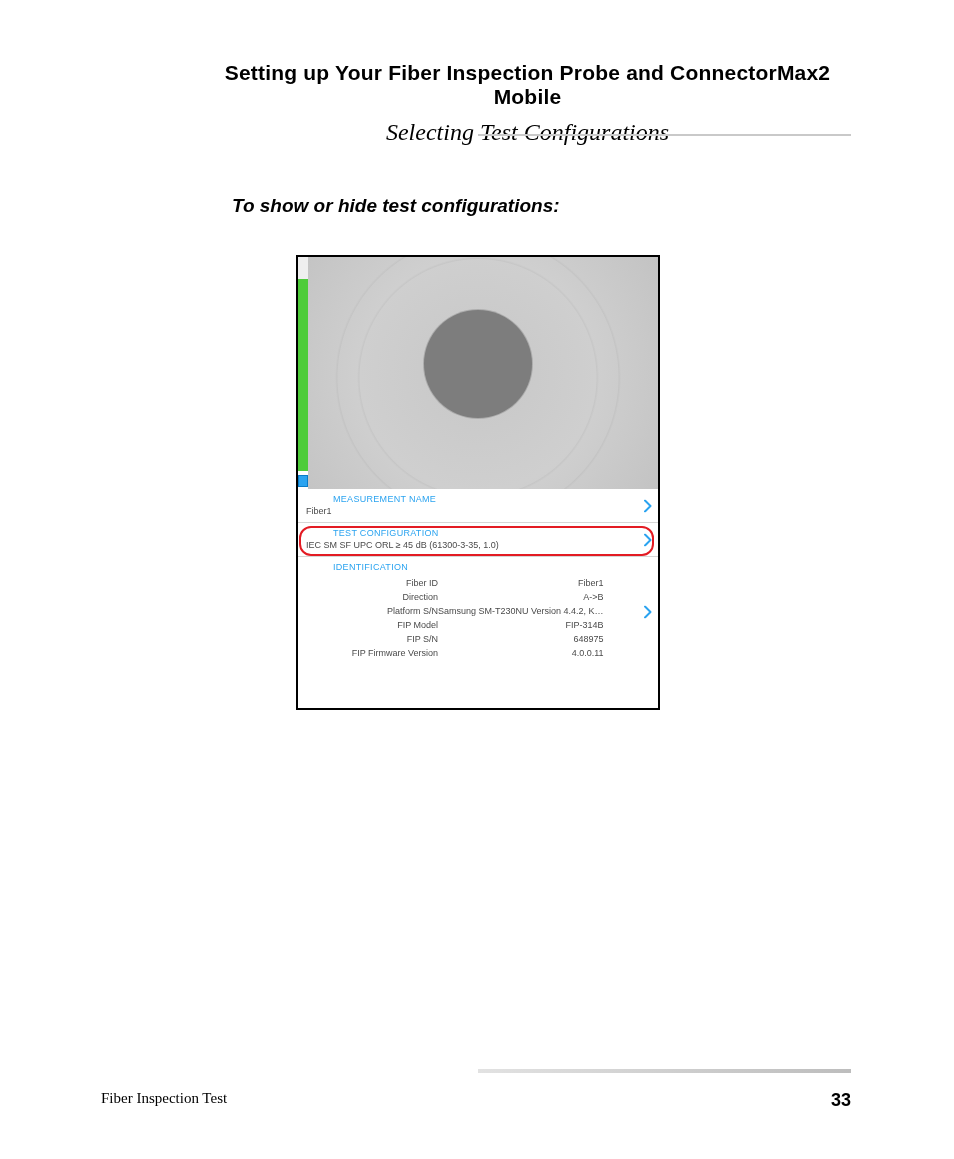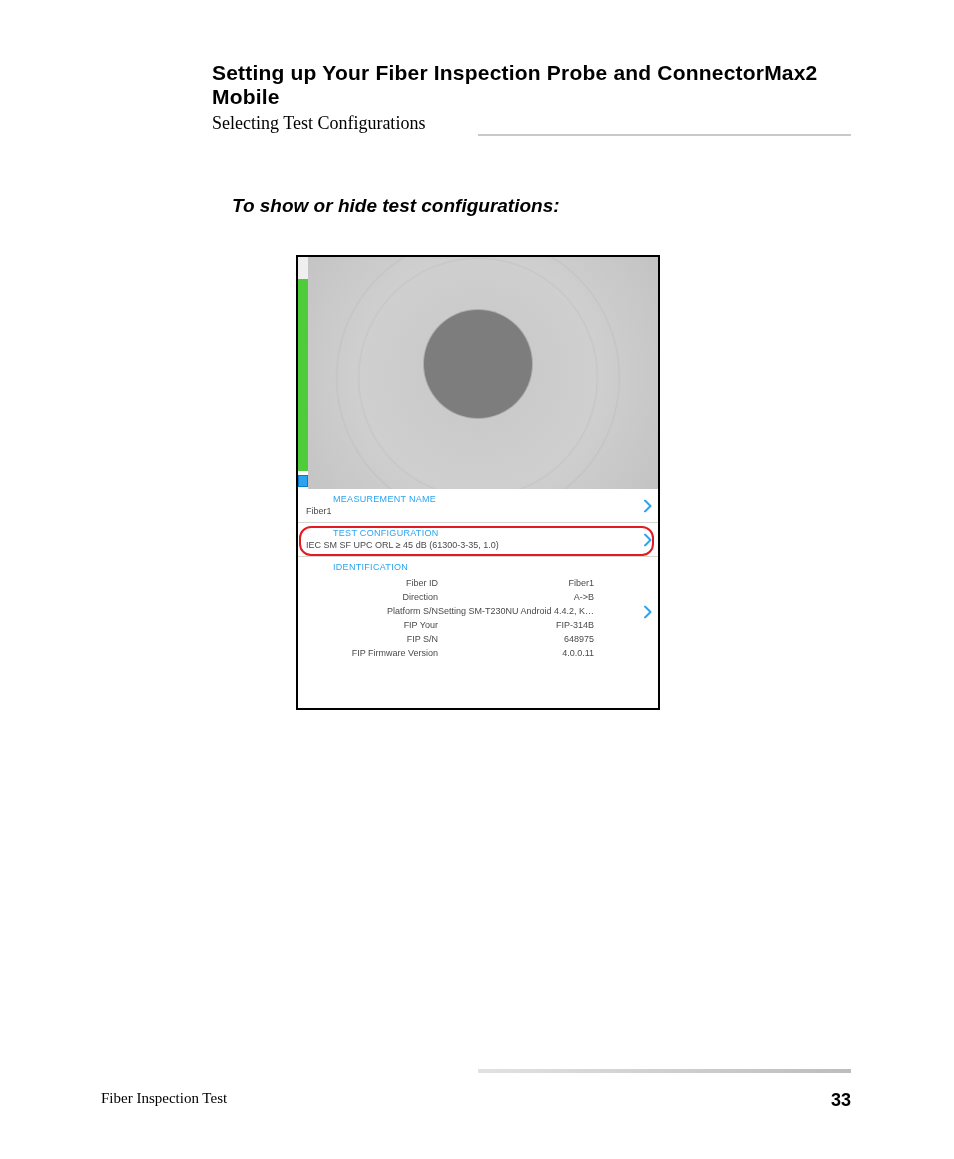--- a/index.html
+++ b/index.html
@@ -13,33 +13,34 @@
     position: relative;
   }
   .page {
     position: relative;
     width: 954px;
     height: 1159px;
   }
   .header-block {
     position: absolute;
     top: 61px;
-    left: 212px;
+    left: 204px;
     right: 103px;
-    text-align: left;
+    text-align: center;
   }
   .chapter-title {
     font-family: Arial, Helvetica, sans-serif;
     font-weight: 700;
     font-size: 21px;
     letter-spacing: 0.2px;
   }
   .section-title {
-    font-size: 18px;
-    margin-top: 4px;
+    font-style: italic;
+    font-size: 24px;
+    margin-top: 10px;
   }
   .header-rule {
     position: absolute;
     top: 126px;
     left: 478px;
     right: 103px;
     border: 0;
     border-top: 2px solid #c9c9c9;
   }
   .subheading {
@@ -282,24 +283,24 @@
               <tr>
                 <td class="key">Fiber ID</td>
                 <td>Fiber1</td>
               </tr>
           <tr>
                 <td class="key">Direction</td>
                 <td>A-&gt;B</td>
               </tr>
           <tr>
                 <td class="key">Platform S/N</td>
-                <td>Setting SM-T230NU Android 4.4.2, K…</td>
-              </tr>
-          <tr>
-                <td class="key">FIP Your</td>
+                <td>Samsung SM-T230NU Version 4.4.2, K…</td>
+              </tr>
+          <tr>
+                <td class="key">FIP Model</td>
                 <td>FIP-314B</td>
               </tr>
           <tr>
                 <td class="key">FIP S/N</td>
                 <td>648975</td>
               </tr>
           <tr>
                 <td class="key">FIP Firmware Version</td>
                 <td>4.0.0.11</td>
               </tr>

